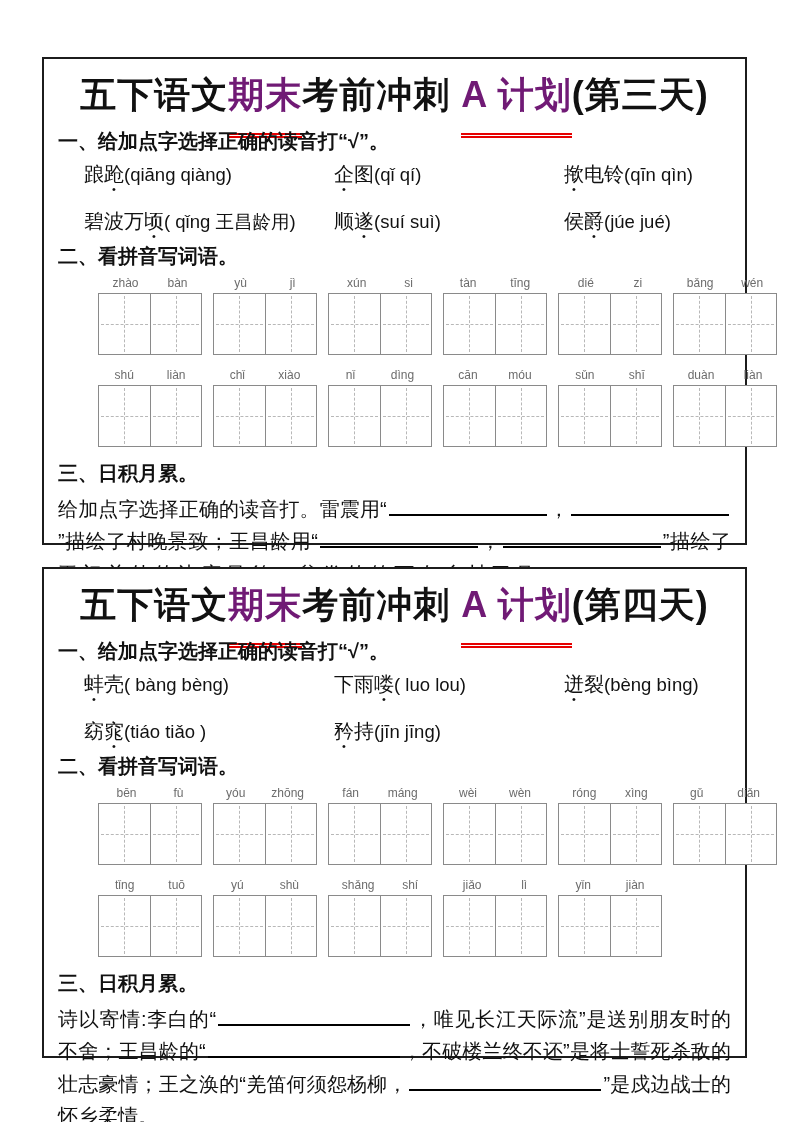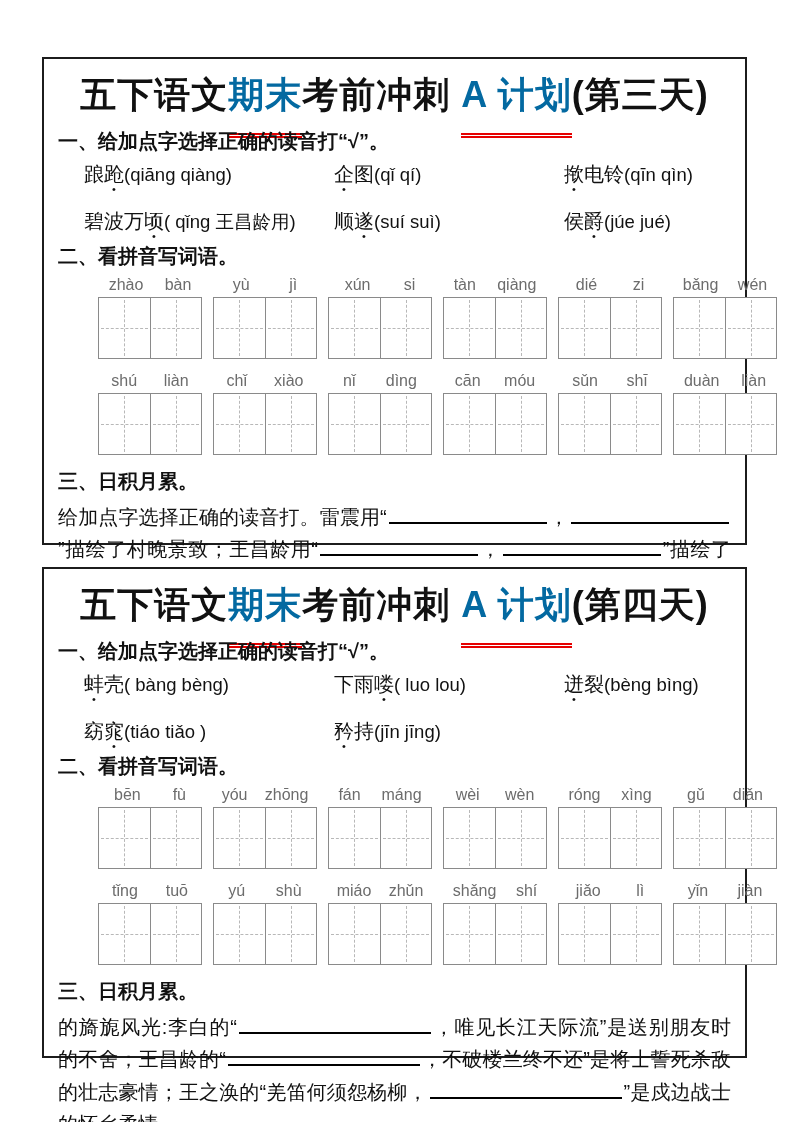--- a/index.html
+++ b/index.html
@@ -23,21 +23,21 @@
 
   .ws-title{
     text-align:center;
     font-size:36px;
     font-weight:bold;
     letter-spacing:1px;
     margin:2px 0 8px 0;
     white-space:nowrap;
   }
   .ws-title .red-u{
-    color:#0369a1;
+    color:#701a75;
     border-bottom:5px double #e60000;
     padding-bottom:18px;
   }
 
   .sec-heading{
     font-size:20px;
     font-weight:bold;
     margin:2px 0 6px 0;
   }
 
@@ -67,21 +67,21 @@
   .p-row{
     display:flex;
     gap:11px;
     padding-left:40px;
     margin-bottom:13px;
   }
   .pgrid{width:104px;flex:0 0 auto;}
   .plabels{
     display:flex;
     justify-content:space-around;
-    font-size:16px;
+    font-size:12px;
     color:#6c6c6c;
     margin-bottom:3px;
   }
   .tzg{
     display:flex;
     border:1.5px solid #8a8a8a;
     height:60px;
     background:#fff;
   }
   .tzg .cell{flex:1;position:relative;}
@@ -160,21 +160,21 @@
           <span>si</span>
         </div>
         <div class="tzg">
           <div class="cell"></div>
           <div class="cell"></div>
         </div>
       </div>
     <div class="pgrid">
         <div class="plabels">
           <span>tàn</span>
-          <span>qiàng</span>
+          <span>tīng</span>
         </div>
         <div class="tzg">
           <div class="cell"></div>
           <div class="cell"></div>
         </div>
       </div>
     <div class="pgrid">
         <div class="plabels">
           <span>dié</span>
           <span>zi</span>
@@ -361,30 +361,20 @@
           <span>yú</span>
           <span>shù</span>
         </div>
         <div class="tzg">
           <div class="cell"></div>
           <div class="cell"></div>
         </div>
       </div>
     <div class="pgrid">
         <div class="plabels">
-          <span>miáo</span>
-          <span>zhǔn</span>
-        </div>
-        <div class="tzg">
-          <div class="cell"></div>
-          <div class="cell"></div>
-        </div>
-      </div>
-    <div class="pgrid">
-        <div class="plabels">
           <span>shǎng</span>
           <span>shí</span>
         </div>
         <div class="tzg">
           <div class="cell"></div>
           <div class="cell"></div>
         </div>
       </div>
     <div class="pgrid">
         <div class="plabels">
@@ -403,15 +393,15 @@
         </div>
         <div class="tzg">
           <div class="cell"></div>
           <div class="cell"></div>
         </div>
       </div>
   </div>
 
   <div class="sec-heading">三、日积月累。</div>
   <div class="s3-para">
-    <span>的旖旎风光:李白的“</span><span class="blank wide"></span><span>，唯见长江天际流”是送别朋友时的不舍；王昌龄的“</span><span class="blank wide"></span><span>，不破楼兰终不还”是将士誓死杀敌的壮志豪情；王之涣的“羌笛何须怨杨柳，</span><span class="blank wide"></span><span>”是戍边战士的怀乡柔情。</span>
+    <span>诗以寄情:李白的“</span><span class="blank wide"></span><span>，唯见长江天际流”是送别朋友时的不舍；王昌龄的“</span><span class="blank wide"></span><span>，不破楼兰终不还”是将士誓死杀敌的壮志豪情；王之涣的“羌笛何须怨杨柳，</span><span class="blank wide"></span><span>”是戍边战士的怀乡柔情。</span>
   </div>
 </div>
 
 </body></html>

